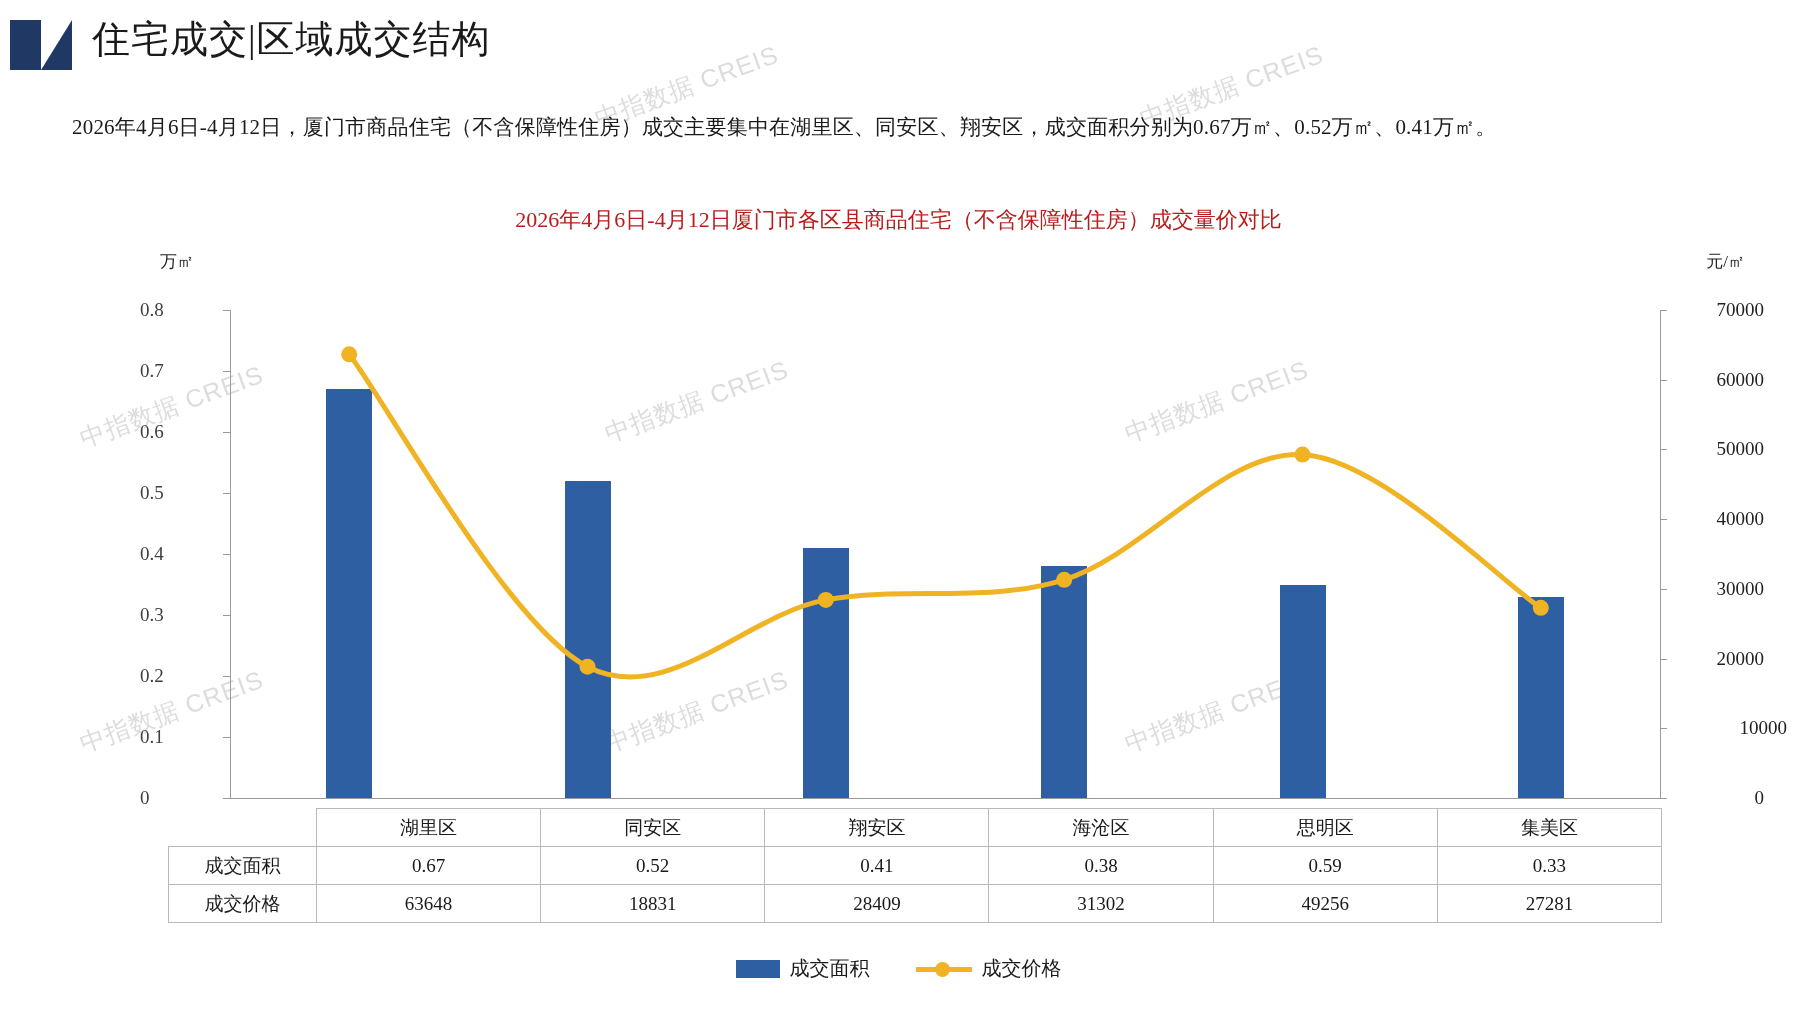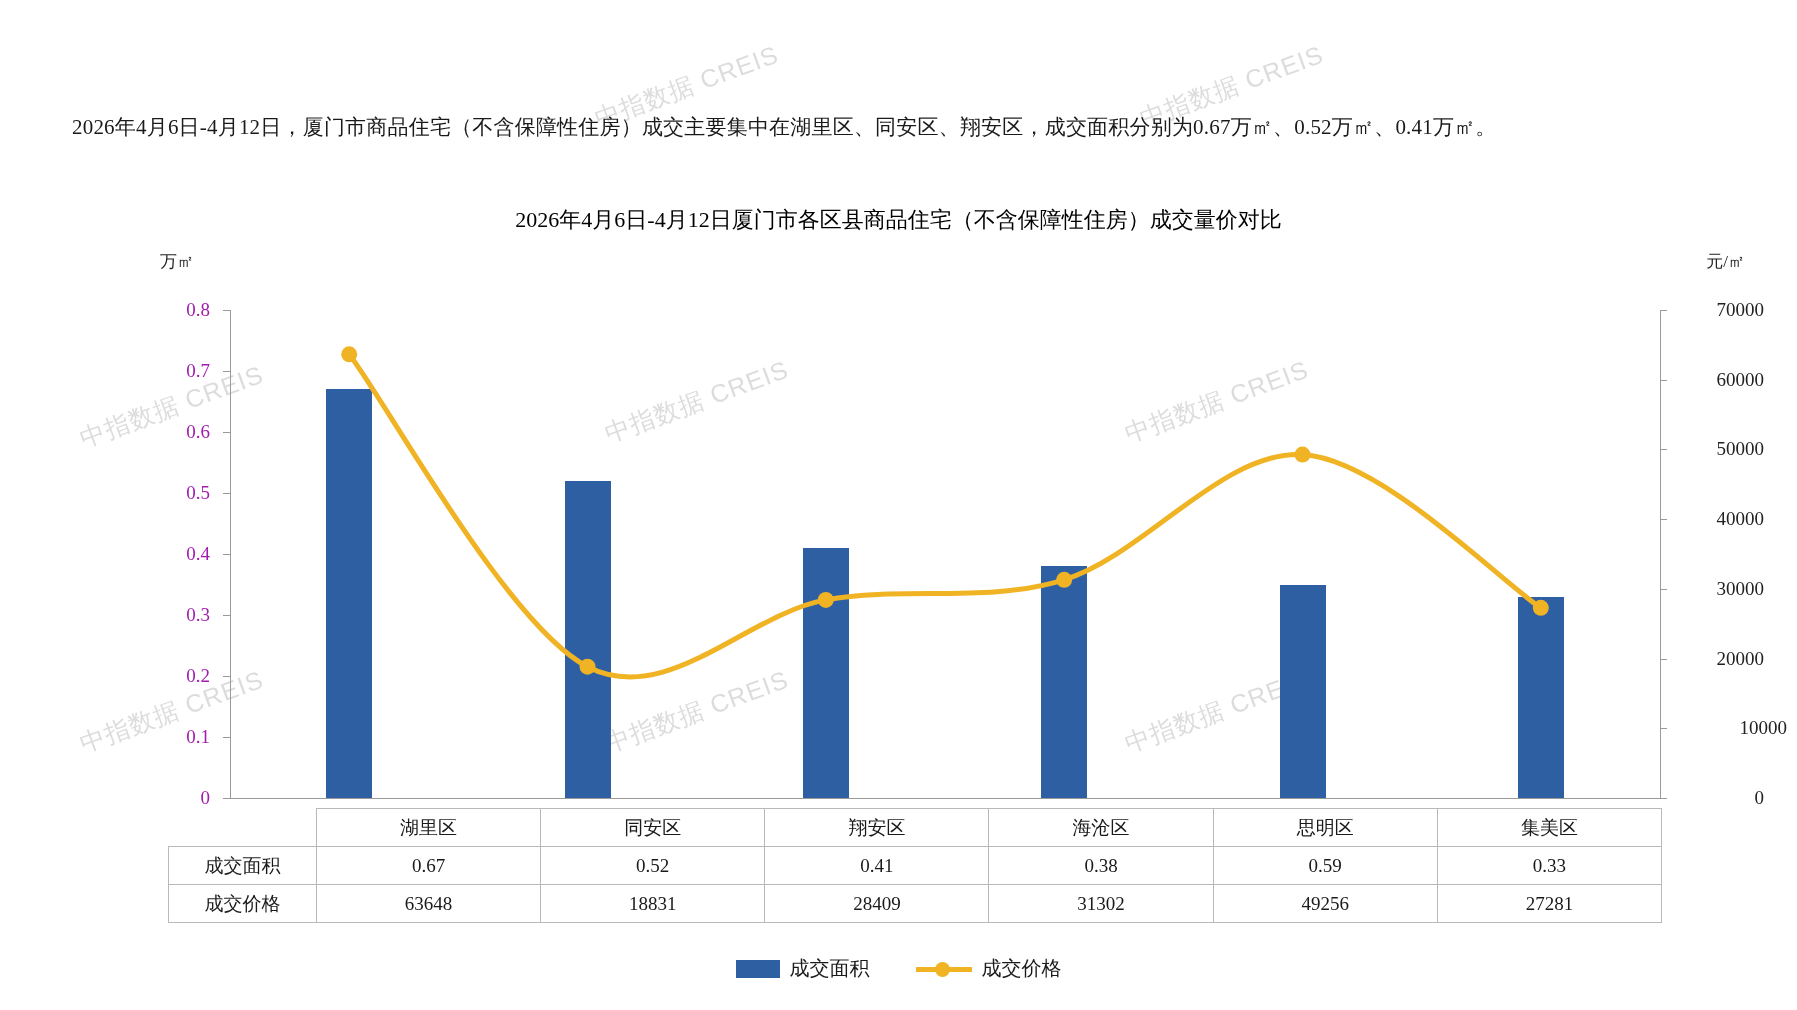--- a/index.html
+++ b/index.html
@@ -66,21 +66,21 @@
     letter-spacing: 0.2px;
   }
 
   
   .chart-title {
     position: absolute;
     left: 0; top: 205px;
     width: 1797px;
     text-align: center;
     font-size: 22px;
-    color: #000000;
+    color: #b91c1c;
   }
 
   
   .chart-wrap {
     position: absolute;
     left: 0; top: 250px;
     width: 1797px;
     height: 560px;
   }
   .axis-unit-left {
@@ -112,23 +112,23 @@
     position: absolute; left: 230px; top: 548px;
     width: 1431px; height: 1px; background: #9a9a9a;
   }
   .tick-left, .tick-right {
     position: absolute;
     width: 7px; height: 1px; background: #9a9a9a;
   }
   .ylabel-left {
     position: absolute;
     width: 70px;
-    text-align: right;
+    text-align: left;
     font-size: 19px;
-    color: #a21caf;
+    color: #404040;
     transform: translateY(-50%);
   }
   .ylabel-right {
     position: absolute;
     width: 90px;
     text-align: right;
     font-size: 19px;
     color: #222;
     transform: translateY(-50%);
   }
@@ -218,20 +218,27 @@
       <div class="wm" style="left: 590px; top: 70px;">中指数据 CREIS</div>
       <div class="wm" style="left: 1135px; top: 70px;">中指数据 CREIS</div>
       <div class="wm" style="left: 75px; top: 390px;">中指数据 CREIS</div>
       <div class="wm" style="left: 600px; top: 385px;">中指数据 CREIS</div>
       <div class="wm" style="left: 1120px; top: 385px;">中指数据 CREIS</div>
       <div class="wm" style="left: 75px; top: 695px;">中指数据 CREIS</div>
       <div class="wm" style="left: 600px; top: 695px;">中指数据 CREIS</div>
       <div class="wm" style="left: 1120px; top: 695px;">中指数据 CREIS</div>
     </div>
 
+  <div class="header">
+    <div class="header-mark">
+      <div class="sq-dark"></div>
+      <div class="sq-tri"></div>
+    </div>
+    <div class="header-title">住宅成交|区域成交结构</div>
+  </div>
 
   <div class="intro">2026年4月6日-4月12日，厦门市商品住宅（不含保障性住房）成交主要集中在湖里区、同安区、翔安区，成交面积分别为0.67万㎡、0.52万㎡、0.41万㎡。</div>
 
   <div class="chart-title">2026年4月6日-4月12日厦门市各区县商品住宅（不含保障性住房）成交量价对比</div>
 
   <div class="chart-wrap">
     <div class="axis-unit-left">万㎡</div>
     <div class="axis-unit-right">元/㎡</div>
 
     <div class="axis-line-left"></div>

